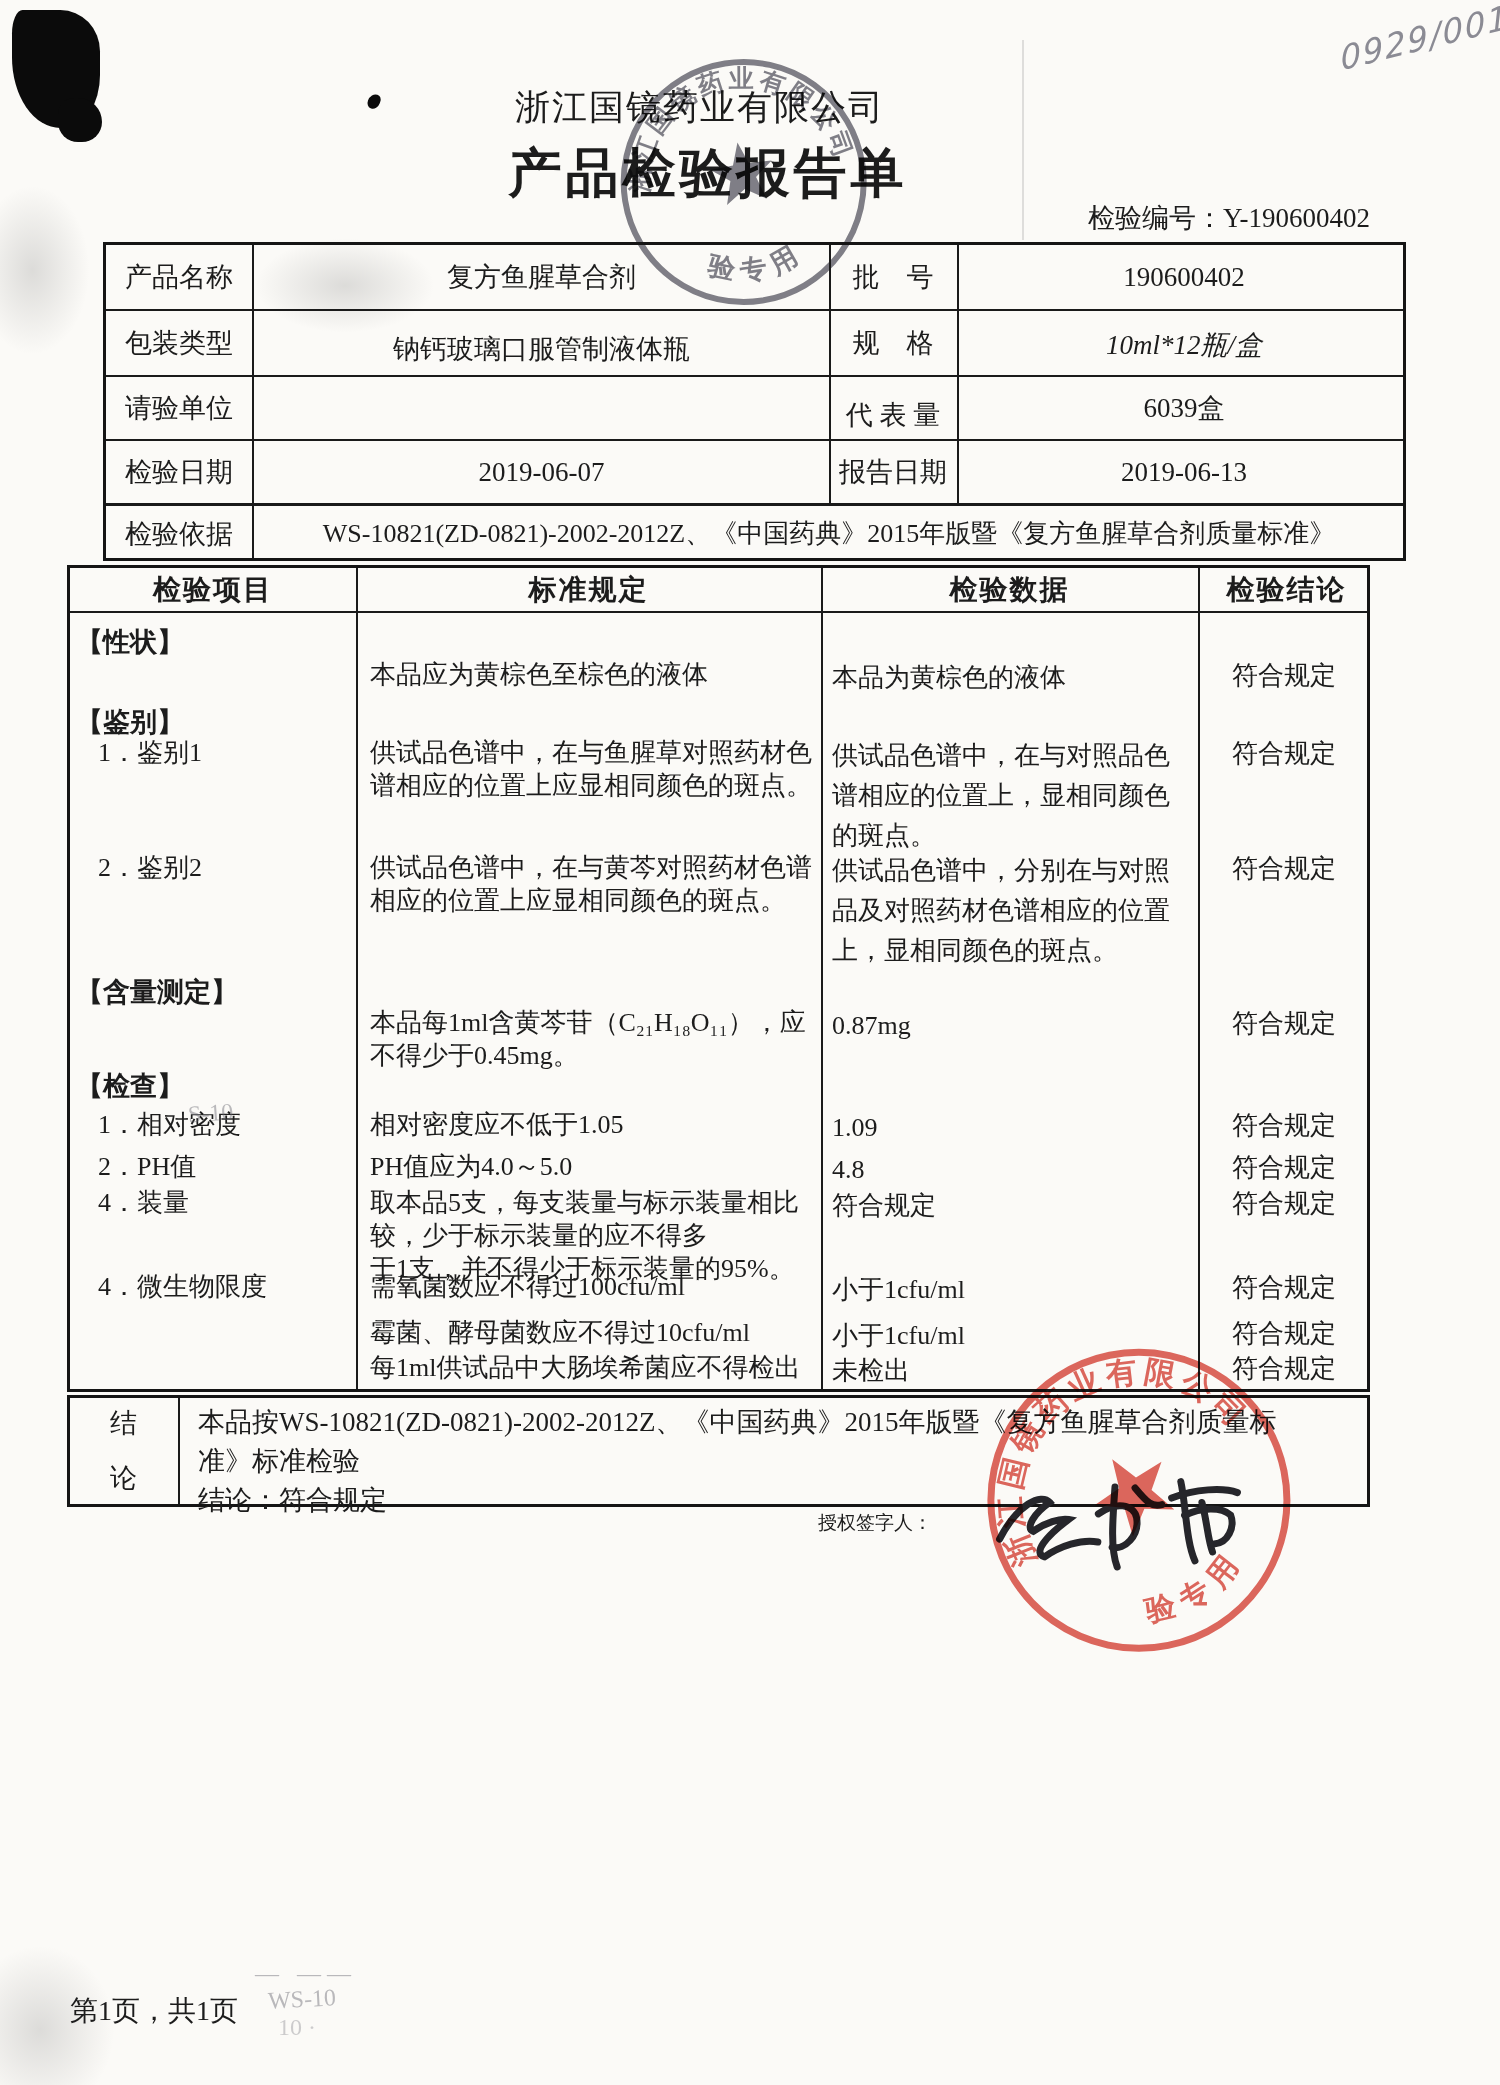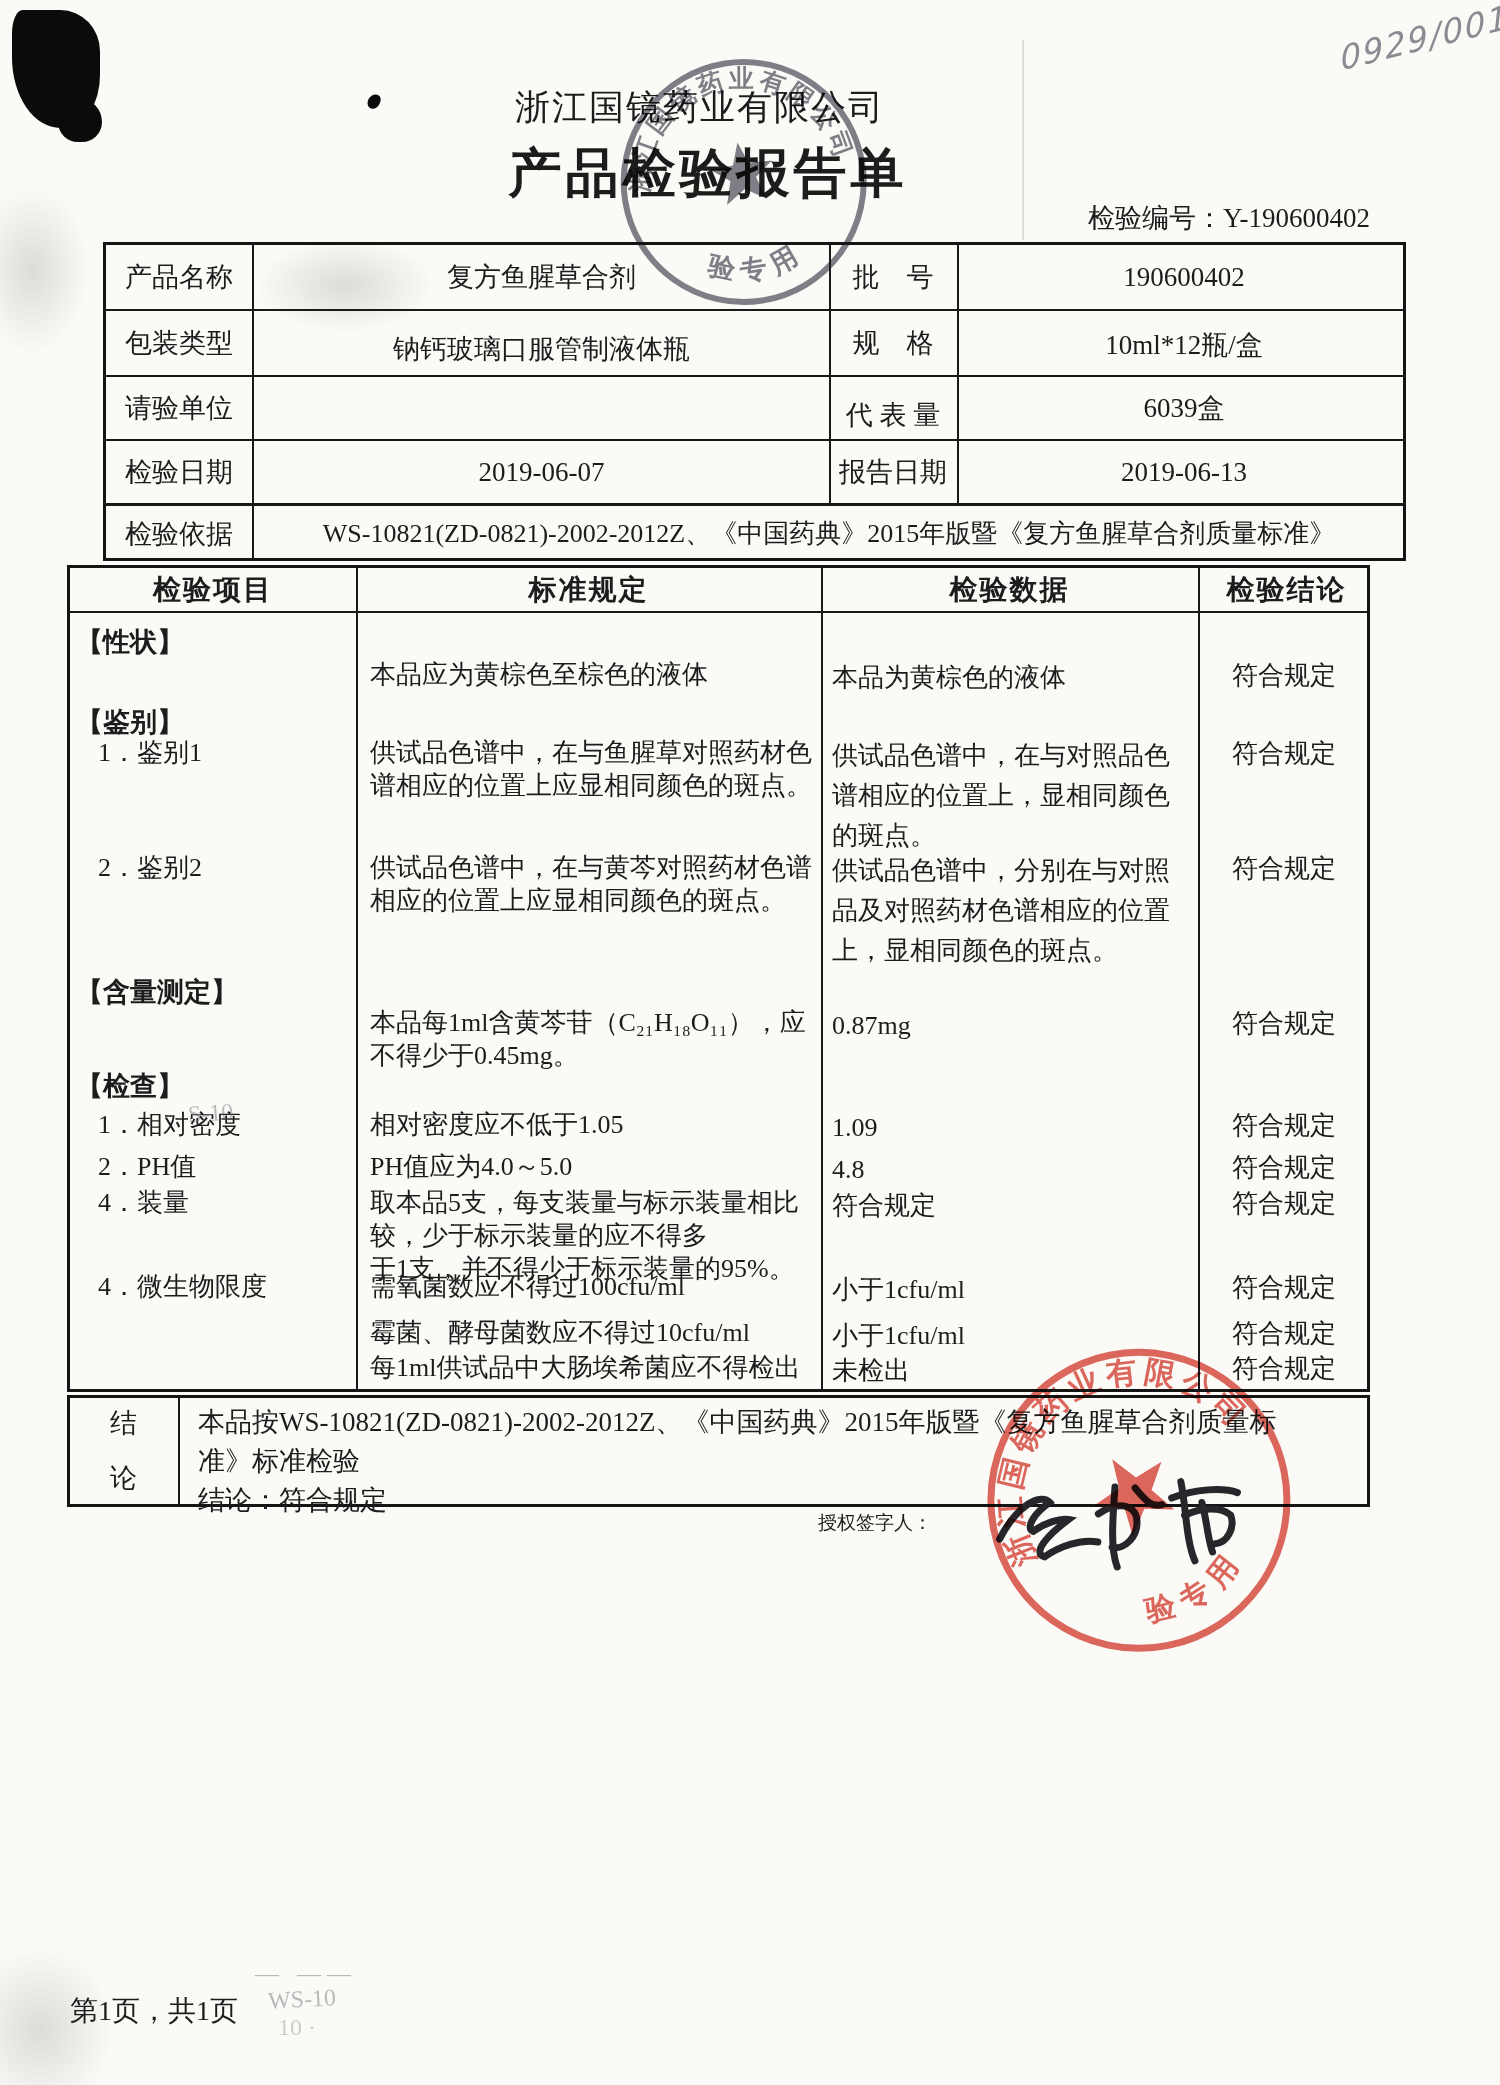--- a/index.html
+++ b/index.html
@@ -105,21 +105,21 @@
     <div class="iline" style="left:851px;top:0;width:2px;height:258px;"></div>
 
     <div class="icell" style="left:0;top:0;width:146px;height:64px;">产品名称</div>
     <div class="icell ivalue" style="left:148px;top:0;width:575px;height:64px;">复方鱼腥草合剂</div>
     <div class="icell" style="left:723px;top:0;width:128px;height:64px;">批　号</div>
     <div class="icell ivalue" style="left:853px;top:0;width:450px;height:64px;">190600402</div>
 
     <div class="icell" style="left:0;top:66px;width:146px;height:64px;">包装类型</div>
     <div class="icell ivalue" style="left:148px;top:66px;width:575px;height:76px;">钠钙玻璃口服管制液体瓶</div>
     <div class="icell" style="left:723px;top:66px;width:128px;height:64px;">规　格</div>
-    <div class="icell ivalue" style="left:853px;top:66px;width:450px;height:68px;">10ml*12瓶/盒</div>
+    <div class="icell ivalue" style="left:853px;top:66px;width:450px;height:68px;font-style:italic;">10ml*12瓶/盒</div>
 
     <div class="icell" style="left:0;top:132px;width:146px;height:62px;">请验单位</div>
     <div class="icell" style="left:723px;top:132px;width:128px;height:76px;">代 表 量</div>
     <div class="icell ivalue" style="left:853px;top:132px;width:450px;height:62px;">6039盒</div>
 
     <div class="icell" style="left:0;top:196px;width:146px;height:62px;">检验日期</div>
     <div class="icell ivalue" style="left:148px;top:196px;width:575px;height:62px;">2019-06-07</div>
     <div class="icell" style="left:723px;top:196px;width:128px;height:62px;">报告日期</div>
     <div class="icell ivalue" style="left:853px;top:196px;width:450px;height:62px;">2019-06-13</div>
 

